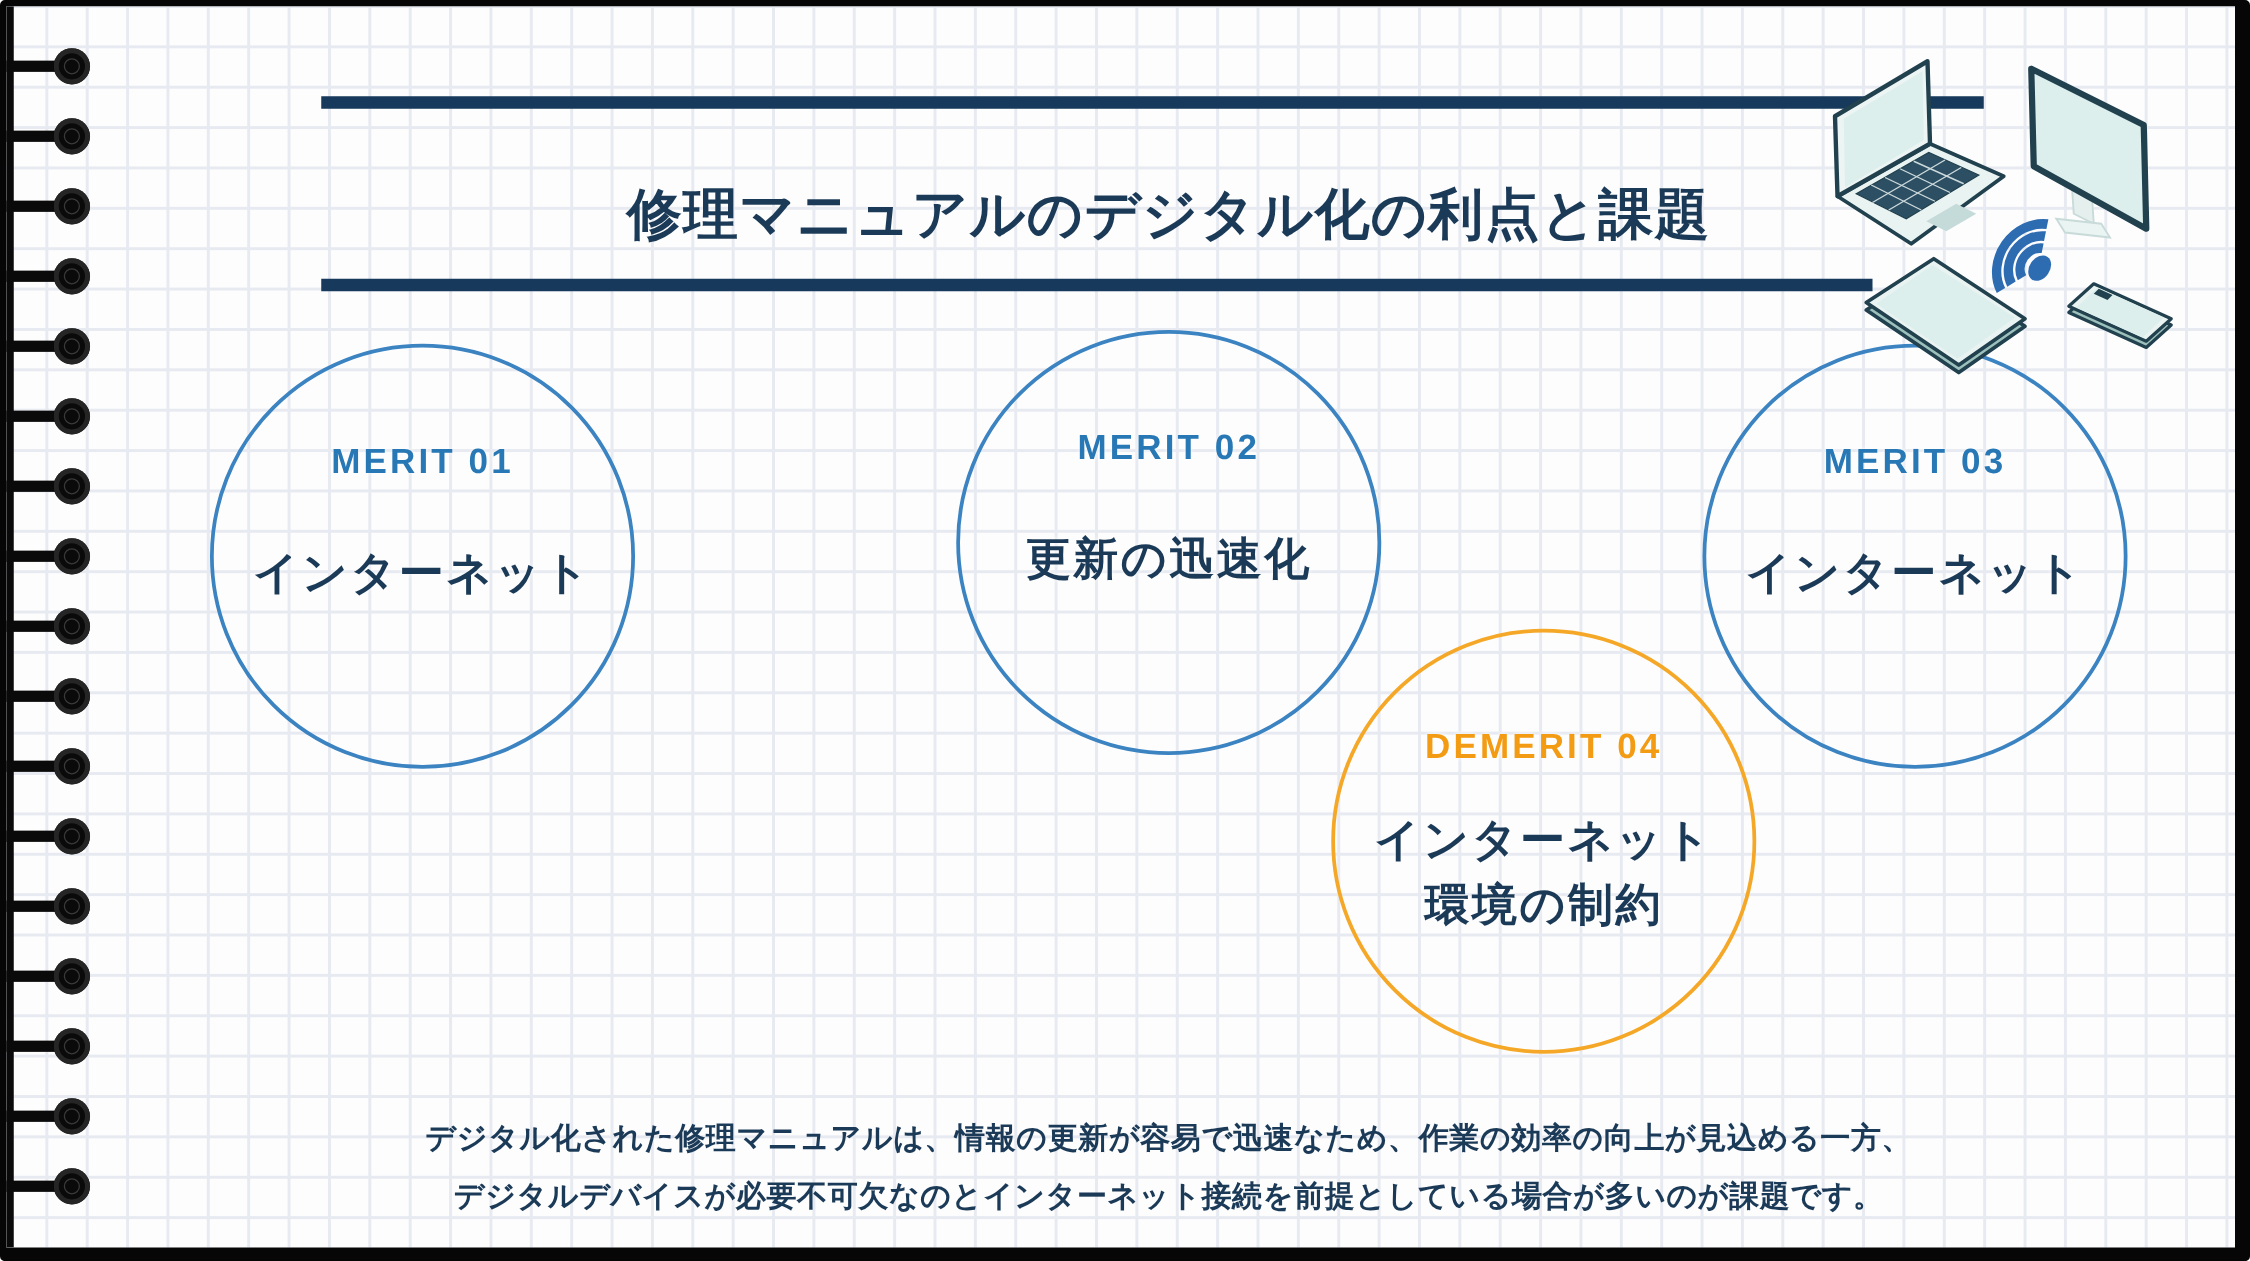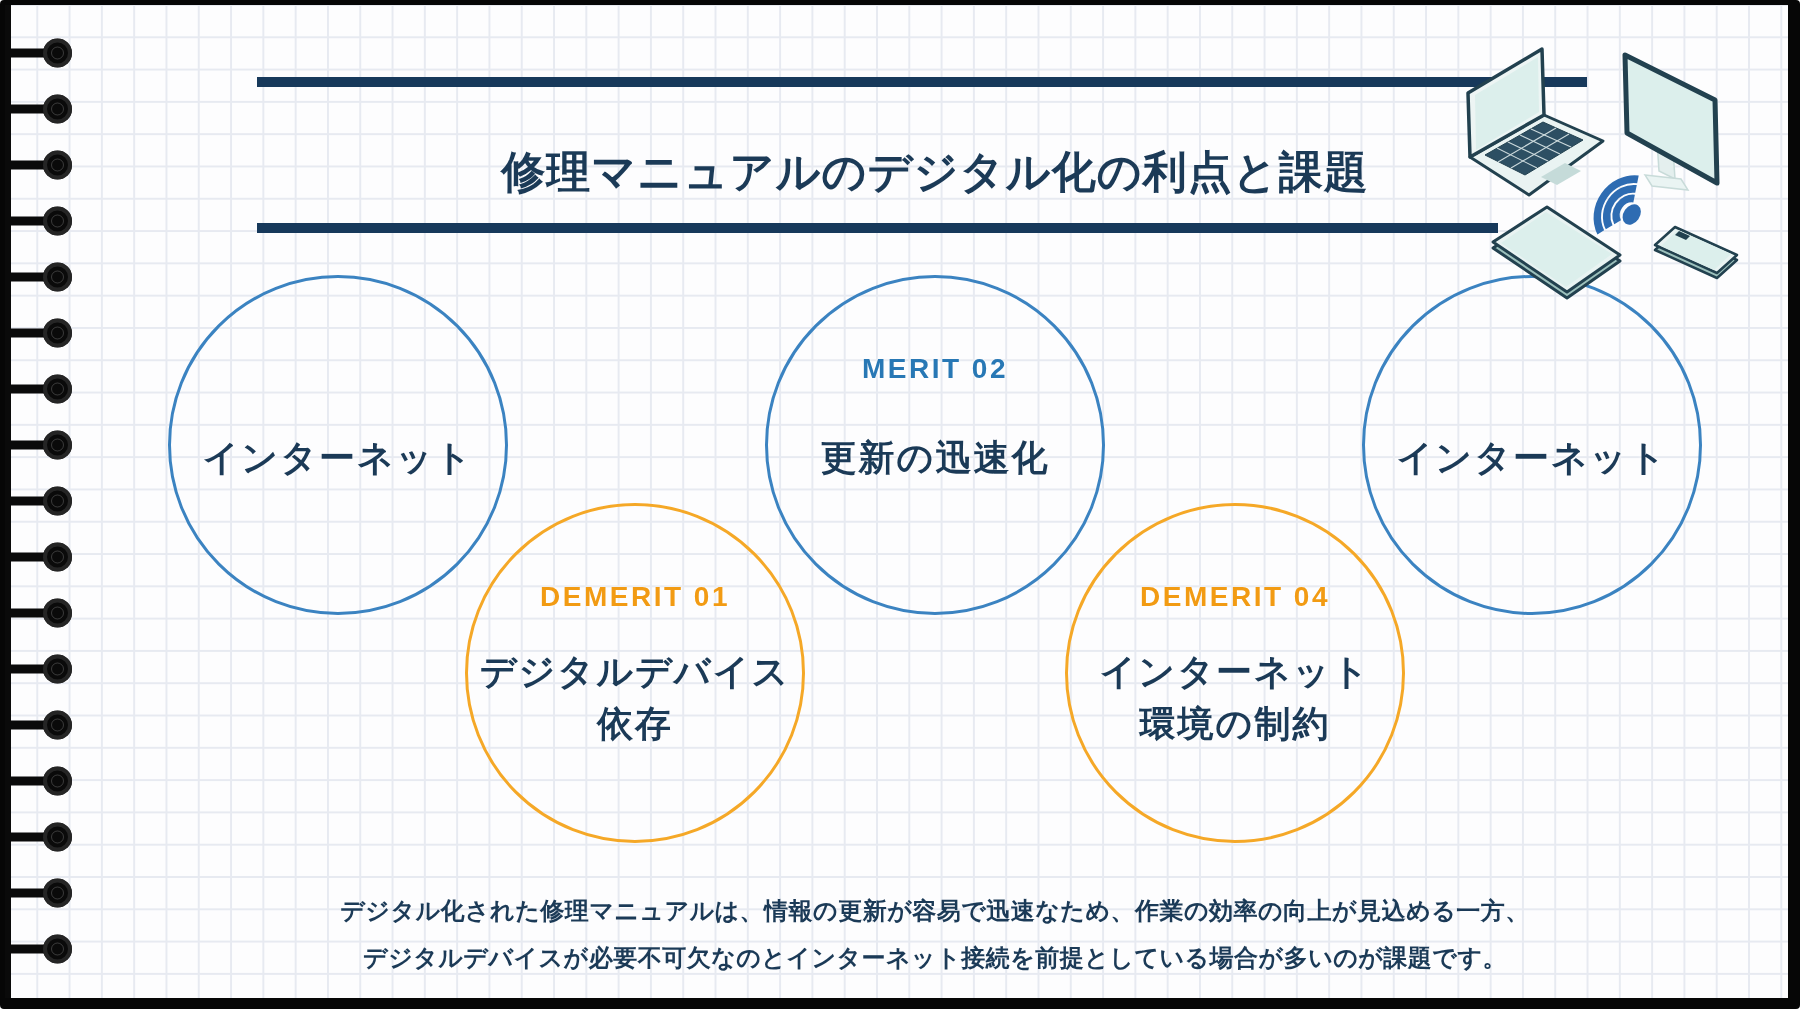--- a/index.html
+++ b/index.html
@@ -47,21 +47,21 @@
   .circle.demerit .label{color:#f29b13;}
   .circle .text{
     position:absolute;left:-30px;right:-30px;text-align:center;
     font-size:36px;font-weight:800;letter-spacing:2px;color:#1b3a57;
     white-space:pre-line;text-shadow:0 0 4px rgba(255,255,255,.9);
   }
   .circle.merit .text{top:150px;line-height:60px;}
   .circle.demerit .text{top:140px;line-height:52px;}
   .c-m1{left:163px;top:270px;}
   .c-d1{left:460px;top:498px;}
-  .c-m2{left:760px;top:270px;}
+  .c-m2{left:760px;top:259px;}
   .c-d2{left:1060px;top:498px;}
   .c-m3{left:1357px;top:270px;}
   
   .footer-note{
     position:absolute;left:50px;top:858px;width:1760px;
     text-align:center;font-size:24px;font-weight:700;letter-spacing:.5px;
     color:#1b3a57;line-height:47px;white-space:pre-line;
   }
   
   .devices{position:absolute;left:1440px;top:20px;width:330px;height:280px;}
@@ -139,37 +139,34 @@
   <div class="pin" style="top:944px">
       <span class="pin-bar"></span>
       <span class="pin-head"></span>
     </div>
 
   <div class="rule top"></div>
   <div class="rule bottom"></div>
   <h1 class="page-title">修理マニュアルのデジタル化の利点と課題</h1>
 
   <div class="circle merit c-m1">
+    <div class="label">MERIT 01</div>
     <div class="text">インターネット</div>
-  </div>
-  <div class="circle demerit c-d1">
-    <div class="label">DEMERIT 01</div>
-    <div class="text">デジタルデバイス
-依存</div>
   </div>
   <div class="circle merit c-m2">
     <div class="label">MERIT 02</div>
     <div class="text">更新の迅速化</div>
   </div>
   <div class="circle demerit c-d2">
     <div class="label">DEMERIT 04</div>
     <div class="text">インターネット
 環境の制約</div>
   </div>
   <div class="circle merit c-m3">
+    <div class="label">MERIT 03</div>
     <div class="text">インターネット</div>
   </div>
 
   <p class="footer-note">デジタル化された修理マニュアルは、情報の更新が容易で迅速なため、作業の効率の向上が見込める一方、
 デジタルデバイスが必要不可欠なのとインターネット接続を前提としている場合が多いのが課題です。</p>
 
   <svg class="devices" viewBox="0 0 330 280">
 
     <g>
       <polygon points="212,116 228,124 230,154 214,146" fill="#e4efee" stroke="#c8dbd9" stroke-width="1.5"></polygon>

